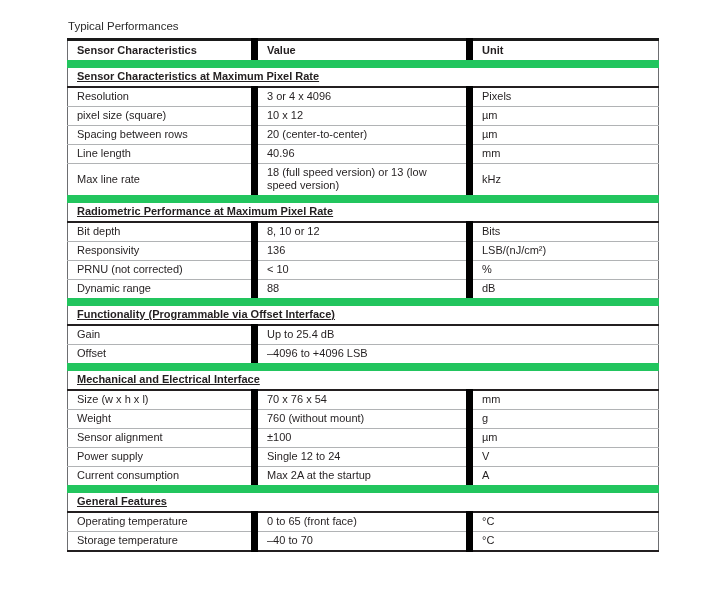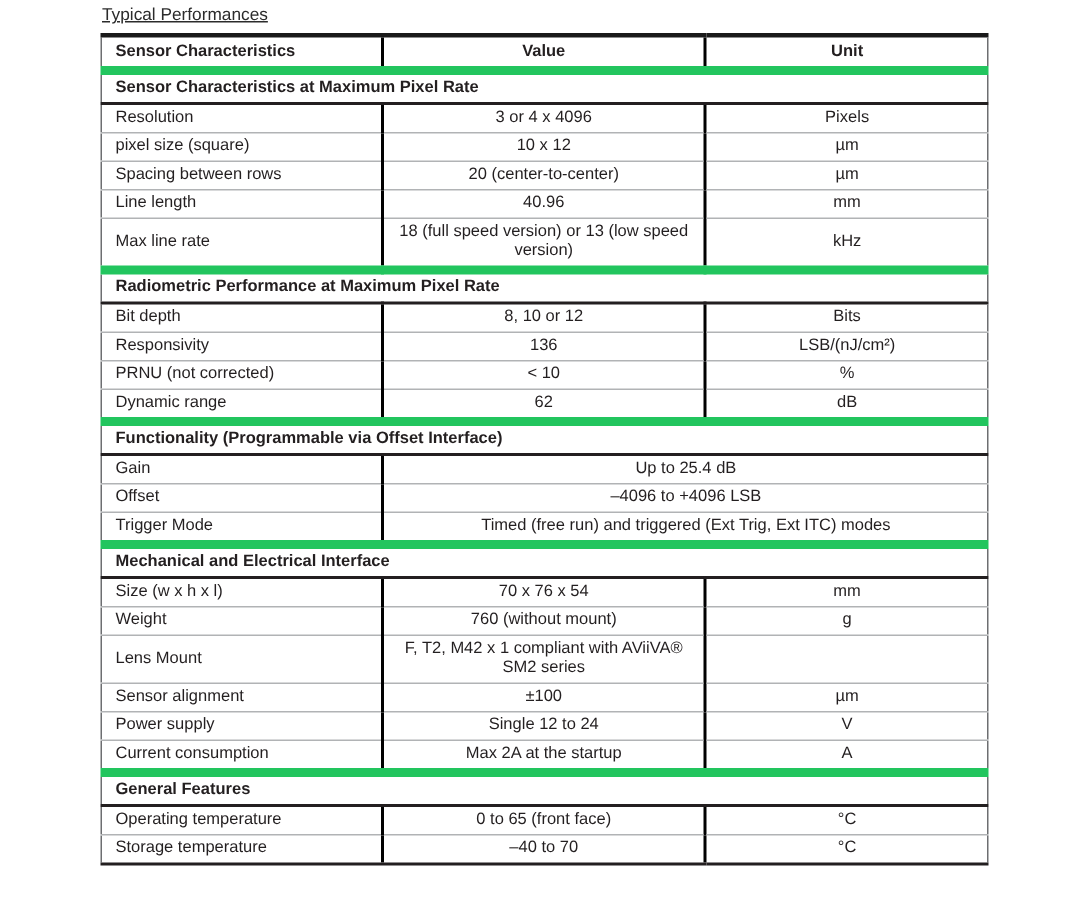--- a/index.html
+++ b/index.html
@@ -15,23 +15,22 @@
   }
   .page {
     position: absolute;
     left: 67px;
     top: 3px;
     width: 591px;
   }
   .doc-title {
     font-size: 11.5px;
     line-height: 14px;
-    margin: 0 0 5px 1px;
+    margin: 16px 0 5px 1px;
     color: #2b2b2b;
-    text-decoration: underline;
   }
   table.spec-table {
     border-collapse: collapse;
     width: 591px;
     table-layout: fixed;
     border-left: 1px solid #6d6e71;
     border-right: 1px solid #6d6e71;
   }
   col.c1 { width: 187px; }
   col.c2 { width: 215px; }
@@ -47,30 +46,30 @@
     font-weight: bold;
     padding: 3px 8px 3px 9px;
     border-top: 3px solid #1a1a1a;
     border-bottom: 2px solid #1a1a1a;
   }
   td {
     padding: 2px 8px 3px 9px;
   }
   tr.section-row td {
     font-weight: bold;
-    border-top: 6px solid #22c55e;
+    border-top: 8px solid #22c55e;
     border-bottom: 2px solid #231f20;
     padding: 2px 8px 3px 9px;
+    text-decoration: underline;
   }
   tr.data-row td {
     border-bottom: 1px solid #b1b3b5;
   }
   .col-sep {
-    border-left: 2px solid #000000;
-    text-align: center;
+    border-left: 7px solid #000000;
   }
   tbody tr:last-child td {
     border-bottom: 2px solid #231f20;
   }
 </style>
 </head>
 <body>
 
 <div class="page">
   <div class="doc-title">Typical Performances</div>
@@ -130,55 +129,46 @@
           <td class="col-sep">136</td>
           <td class="col-sep">LSB/(nJ/cm²)</td>
         </tr>
         <tr class="data-row">
           <td>PRNU (not corrected)</td>
           <td class="col-sep">&lt; 10</td>
           <td class="col-sep">%</td>
         </tr>
         <tr class="data-row">
           <td>Dynamic range</td>
-          <td class="col-sep">62</td>
+          <td class="col-sep">88</td>
           <td class="col-sep">dB</td>
         </tr>
         <tr class="section-row">
           <td colspan="3">Functionality (Programmable via Offset Interface)</td>
         </tr>
         <tr class="data-row">
           <td>Gain</td>
           <td class="col-sep" colspan="2">Up to 25.4 dB</td>
         </tr>
         <tr class="data-row">
           <td>Offset</td>
           <td class="col-sep" colspan="2">–4096 to +4096 LSB</td>
         </tr>
-        <tr class="data-row">
-          <td>Trigger Mode</td>
-          <td class="col-sep" colspan="2">Timed (free run) and triggered (Ext Trig, Ext ITC) modes</td>
-        </tr>
         <tr class="section-row">
           <td colspan="3">Mechanical and Electrical Interface</td>
         </tr>
         <tr class="data-row">
           <td>Size (w x h x l)</td>
           <td class="col-sep">70 x 76 x 54</td>
           <td class="col-sep">mm</td>
         </tr>
         <tr class="data-row">
           <td>Weight</td>
           <td class="col-sep">760 (without mount)</td>
           <td class="col-sep">g</td>
-        </tr>
-        <tr class="data-row">
-          <td>Lens Mount</td>
-          <td class="col-sep">F, T2, M42 x 1 compliant with AViiVA® SM2 series</td>
-          <td class="col-sep"></td>
         </tr>
         <tr class="data-row">
           <td>Sensor alignment</td>
           <td class="col-sep">±100</td>
           <td class="col-sep">µm</td>
         </tr>
         <tr class="data-row">
           <td>Power supply</td>
           <td class="col-sep">Single 12 to 24</td>
           <td class="col-sep">V</td>

